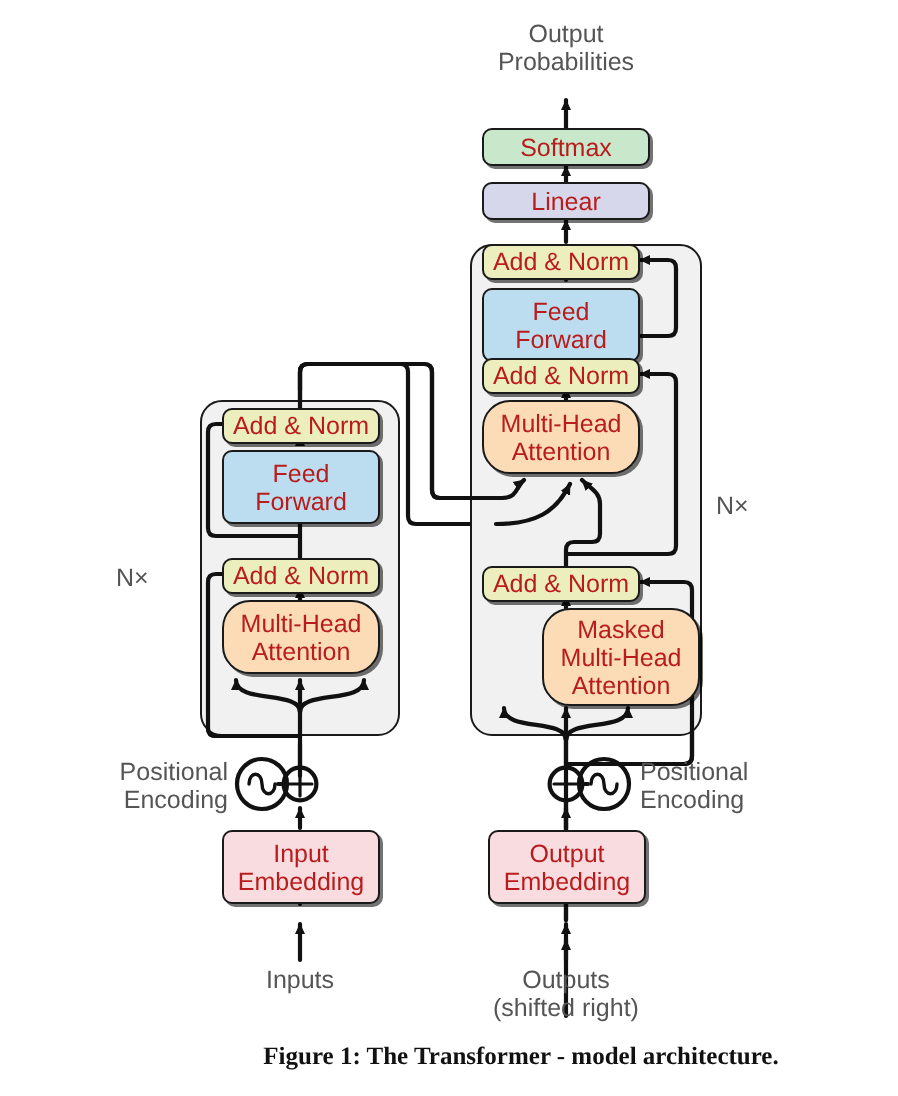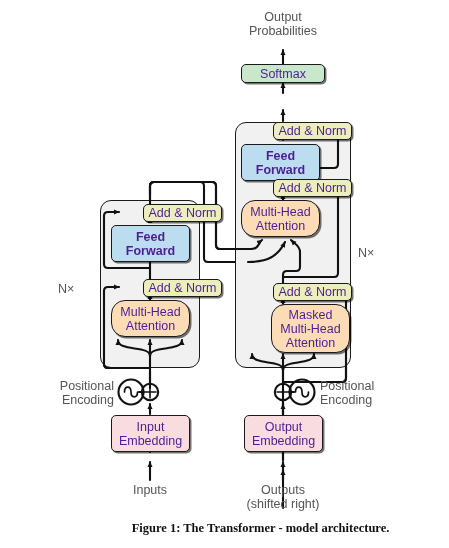--- a/index.html
+++ b/index.html
@@ -6,26 +6,26 @@
   body{width:449px;height:548px;position:relative;overflow:hidden;
        font-family:"Liberation Sans",sans-serif;color:#3a3a3a;}
 
   #fig{position:absolute;left:0;top:0;width:449px;height:548px;}
 
   .lbl{position:absolute;text-align:center;color:#555;line-height:1.15;
        white-space:pre-line;font-size:12.5px;}
 
   .box{position:absolute;box-sizing:border-box;border:1.6px solid #1a1a1a;
        border-radius:5px;display:flex;align-items:center;justify-content:center;
-       text-align:center;line-height:1.12;color:#4c1d95;font-size:12.5px;
+       text-align:center;line-height:1.12;color:#b91c1c;font-size:12.5px;
        white-space:pre-line;box-shadow:1.5px 1.5px 0 rgba(0,0,0,.55);}
 
-  .addnorm{background:#eceebe;margin-left:32px;}
+  .addnorm{background:#eceebe;}
   .attn{background:#fbdcb6;border-radius:14px;}
-  .ffwd{background:#bcdcef;font-weight:bold;}
+  .ffwd{background:#bcdcef;}
   .embed{background:#f8dce0;}
   .softmax{background:#c9e7cb;}
   .linear{background:#d6d7ea;}
 
   .stack{position:absolute;box-sizing:border-box;background:#f1f1f1;
          border:1.6px solid #1a1a1a;border-radius:11px;}
 
   .nx{position:absolute;font-size:12.5px;color:#555;}
 
   .caption{position:absolute;left:0;width:449px;text-align:center;
@@ -158,20 +158,21 @@
       <path d="M283,124 L283,140"></path>
       <path d="M283,460 L283,400"></path>
     </g>
   </svg>
 
   <div class="lbl" style="left:213px;top:10px;width:140px;">Output
 Probabilities</div>
 
   <div class="box softmax" style="left:241px;top:64px;width:84px;height:19px;">Softmax</div>
 
+  <div class="box linear" style="left:241px;top:91px;width:84px;height:19px;">Linear</div>
 
   <div class="box addnorm" style="left:241px;top:122px;width:79px;height:18px;">Add &amp; Norm</div>
 
   <div class="box ffwd" style="left:241px;top:144px;width:79px;height:37px;">Feed
 Forward</div>
 
   <div class="box addnorm" style="left:241px;top:179px;width:79px;height:18px;">Add &amp; Norm</div>
 
   <div class="box attn" style="left:241px;top:200px;width:79px;height:37px;">Multi-Head
 Attention</div>

